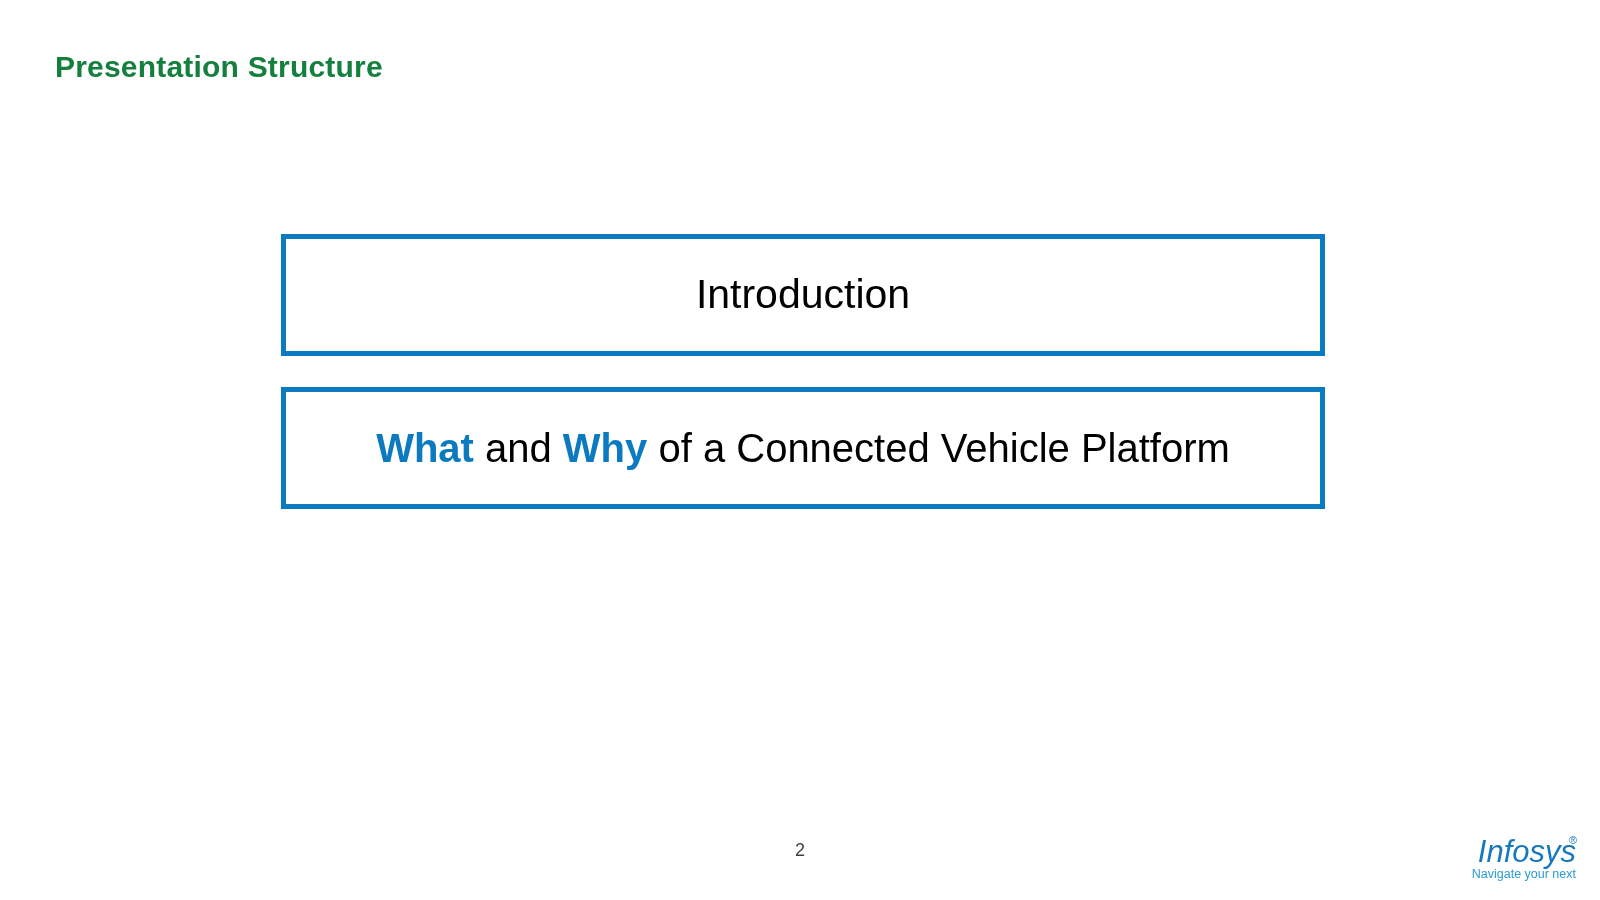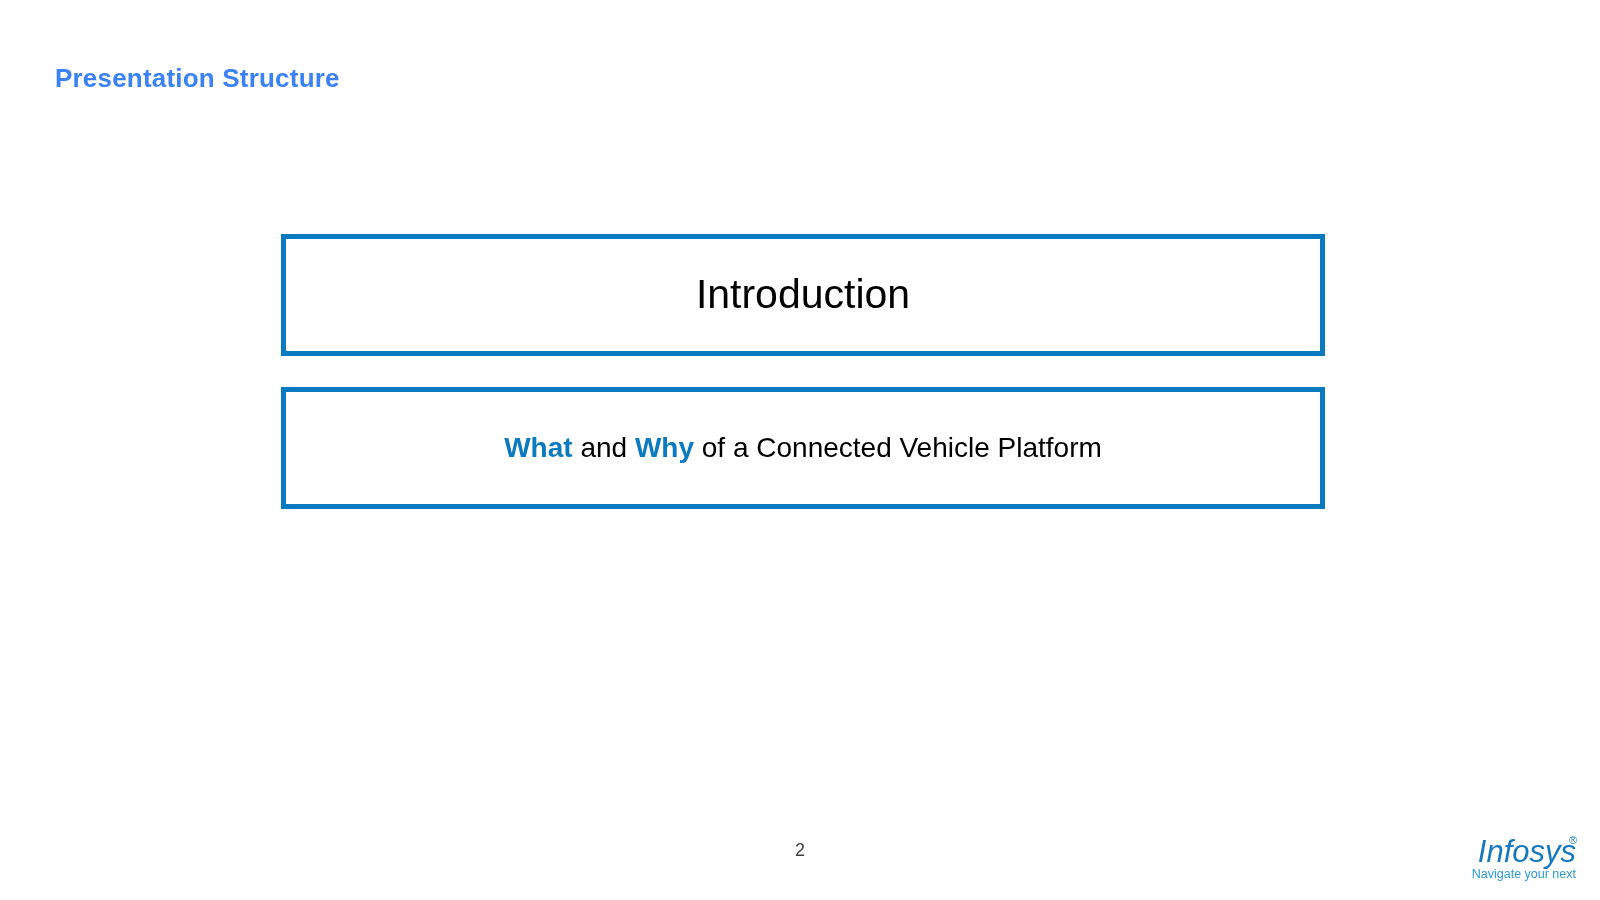--- a/index.html
+++ b/index.html
@@ -19,24 +19,24 @@
   .slide {
     position: absolute;
     inset: 0;
     background: #ffffff;
   }
 
   
   .slide-title {
     position: absolute;
     left: 55px;
-    top: 46px;
-    font-size: 26px;
+    top: 30px;
+    font-size: 30px;
     font-weight: bold;
-    color: #3b82f6;
+    color: #15803d;
     letter-spacing: 0.2px;
     white-space: nowrap;
   }
 
   
   .box-stack {
     position: absolute;
     left: 281px;
     top: 234px;
     width: 1044px;
@@ -67,21 +67,21 @@
 
   .box-text {
     font-size: 40px;
     line-height: 1.15;
     font-weight: normal;
     padding: 0 14px;
     white-space: nowrap;
   }
   .box-1 .box-text { font-size: 41px; }
   .box-2 .box-text,
-  .box-3 .box-text { font-size: 28px; }
+  .box-3 .box-text { font-size: 40px; }
 
   .hl {
     color: #0c7ac0;
     font-weight: bold;
   }
 
   
   .page-number {
     position: absolute;
     left: 0;

